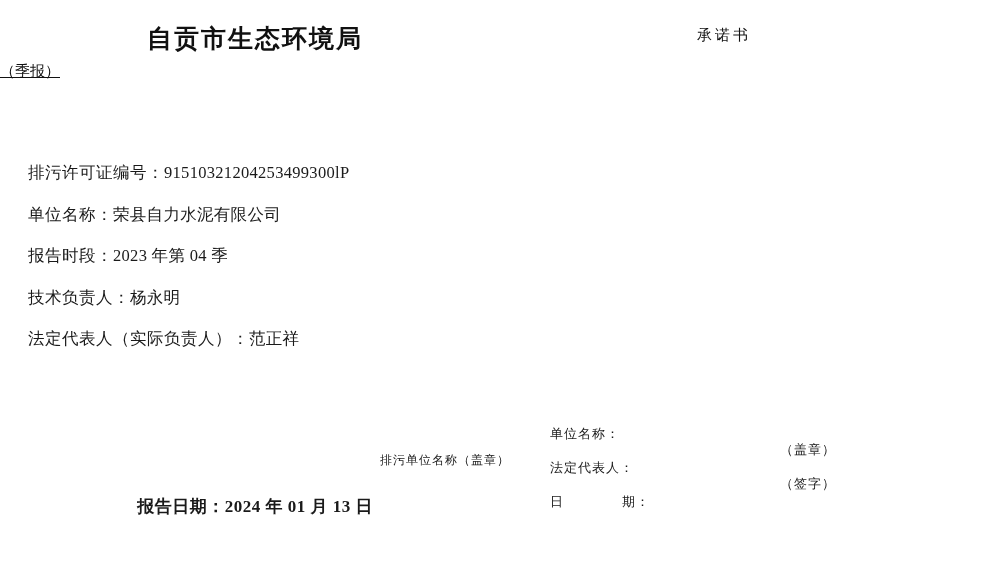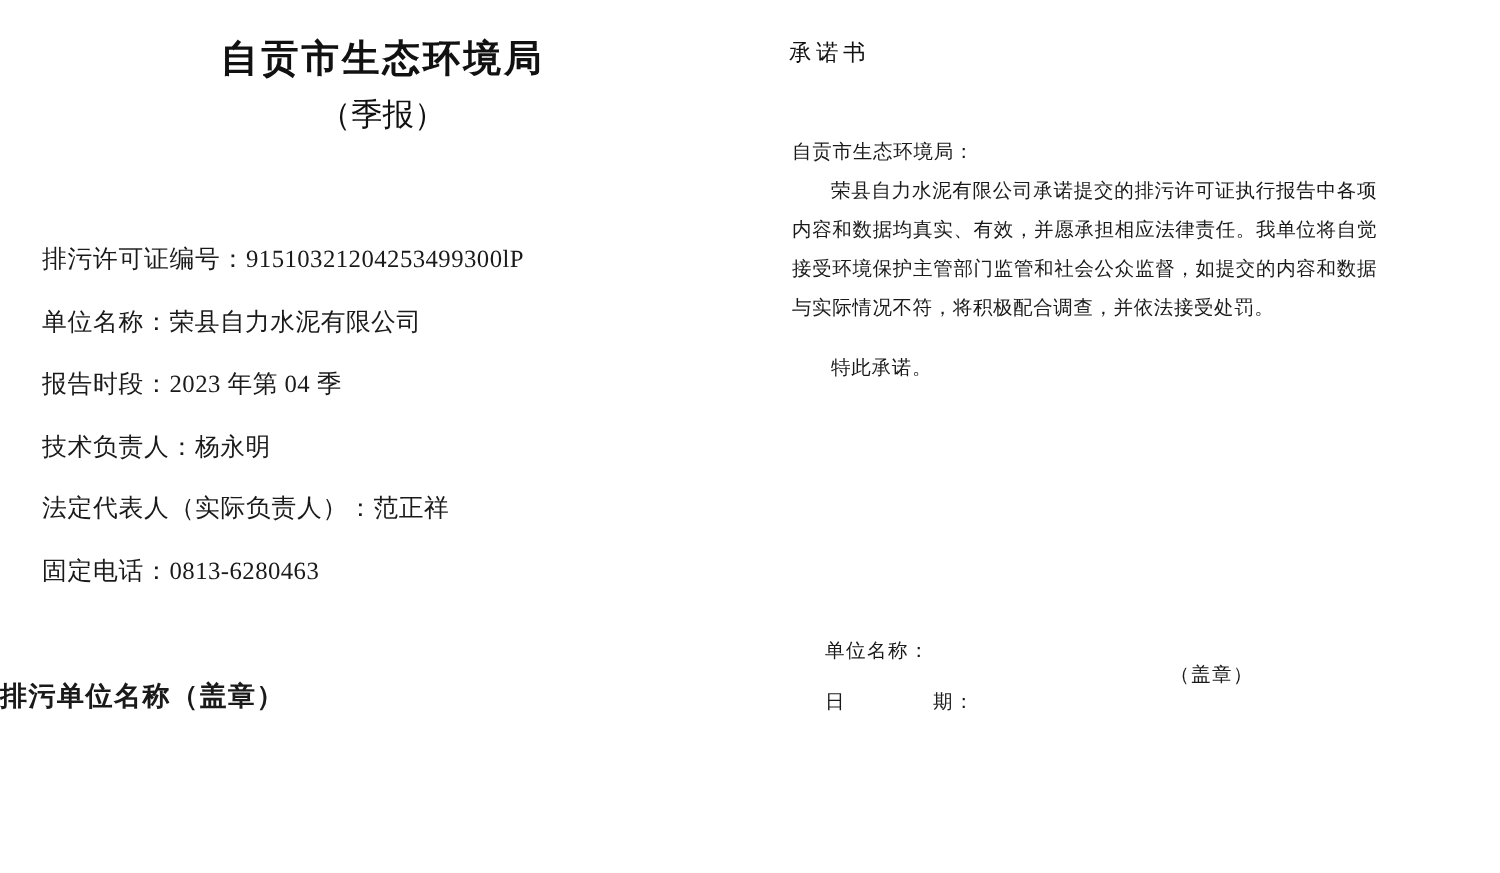--- a/index.html
+++ b/index.html
@@ -36,23 +36,24 @@
     font-size: 25px;
     font-weight: bold;
     letter-spacing: 2px;
     color: #111;
   }
   .doc-subtitle {
     position: absolute;
     left: 0;
     top: 62px;
     width: 510px;
-    text-align: center;
-    font-size: 21px;
+    text-align: left;
+    font-size: 15px;
     color: #111;
+    text-decoration: underline;
   }
   .fields {
     position: absolute;
     left: 28px;
     top: 165px;
     width: 470px;
   }
   .field-row {
     font-size: 16.5px;
     line-height: 1.0;
@@ -66,23 +67,23 @@
   }
   .field-value {
     letter-spacing: 0.3px;
     margin-top: 12px;
   }
   .stamp-line {
     position: absolute;
     left: 0;
     top: 452px;
     width: 510px;
-    text-align: left;
-    font-size: 18px;
-    font-weight: bold;
+    text-align: right;
+    font-size: 12px;
+    font-weight: normal;
     letter-spacing: 1px;
   }
   .date-line {
     position: absolute;
     left: 0;
     top: 495px;
     width: 510px;
     text-align: center;
     font-size: 17px;
     font-weight: bold;
@@ -92,24 +93,24 @@
   
   .right-page {
     position: absolute;
     left: 510px;
     top: 0;
     width: 490px;
     height: 582px;
   }
   .pledge-title {
     position: absolute;
-    left: 16px;
+    left: 4px;
     top: 26px;
     width: 420px;
-    text-align: left;
+    text-align: center;
     font-size: 15px;
     letter-spacing: 3px;
     color: #111;
   }
   .pledge-body {
     position: absolute;
     left: 18px;
     top: 88px;
     width: 390px;
     font-size: 13px;
@@ -178,41 +179,38 @@
       </div>
       <div class="field-row">
         <span class="field-label">报告时段：</span><span class="field-value">2023 年第 04 季</span>
       </div>
       <div class="field-row">
         <span class="field-label">技术负责人：</span><span class="field-value">杨永明</span>
       </div>
       <div class="field-row">
         <span class="field-label">法定代表人（实际负责人）：</span><span class="field-value">范正祥</span>
       </div>
-      <div class="field-row">
-        <span class="field-label">固定电话：</span><span class="field-value">0813-6280463</span>
-      </div>
     </div>
 
     <div class="stamp-line">排污单位名称（盖章）</div>
+    <div class="date-line">报告日期：2024 年 01 月 13 日</div>
   </div>
 
   <div class="right-page">
     <div class="pledge-title">承诺书</div>
 
-    <div class="pledge-body">
-      <div class="pledge-salutation">自贡市生态环境局：</div>
-      <div class="pledge-para">荣县自力水泥有限公司承诺提交的排污许可证执行报告中各项内容和数据均真实、有效，并愿承担相应法律责任。我单位将自觉接受环境保护主管部门监管和社会公众监督，如提交的内容和数据与实际情况不符，将积极配合调查，并依法接受处罚。</div>
-      <div class="pledge-closing">特此承诺。</div>
-    </div>
 
     <div class="sign-block">
       <div class="sign-row">
         <span class="sign-label">单位名称：</span>
         <span class="sign-note">（盖章）</span>
+      </div>
+      <div class="sign-row">
+        <span class="sign-label">法定代表人：</span>
+        <span class="sign-note">（签字）</span>
       </div>
       <div class="sign-row">
         <span class="sign-label-date">
           <span>日</span>
           <span>期：</span>
         </span>
       </div>
     </div>
   </div>
 

